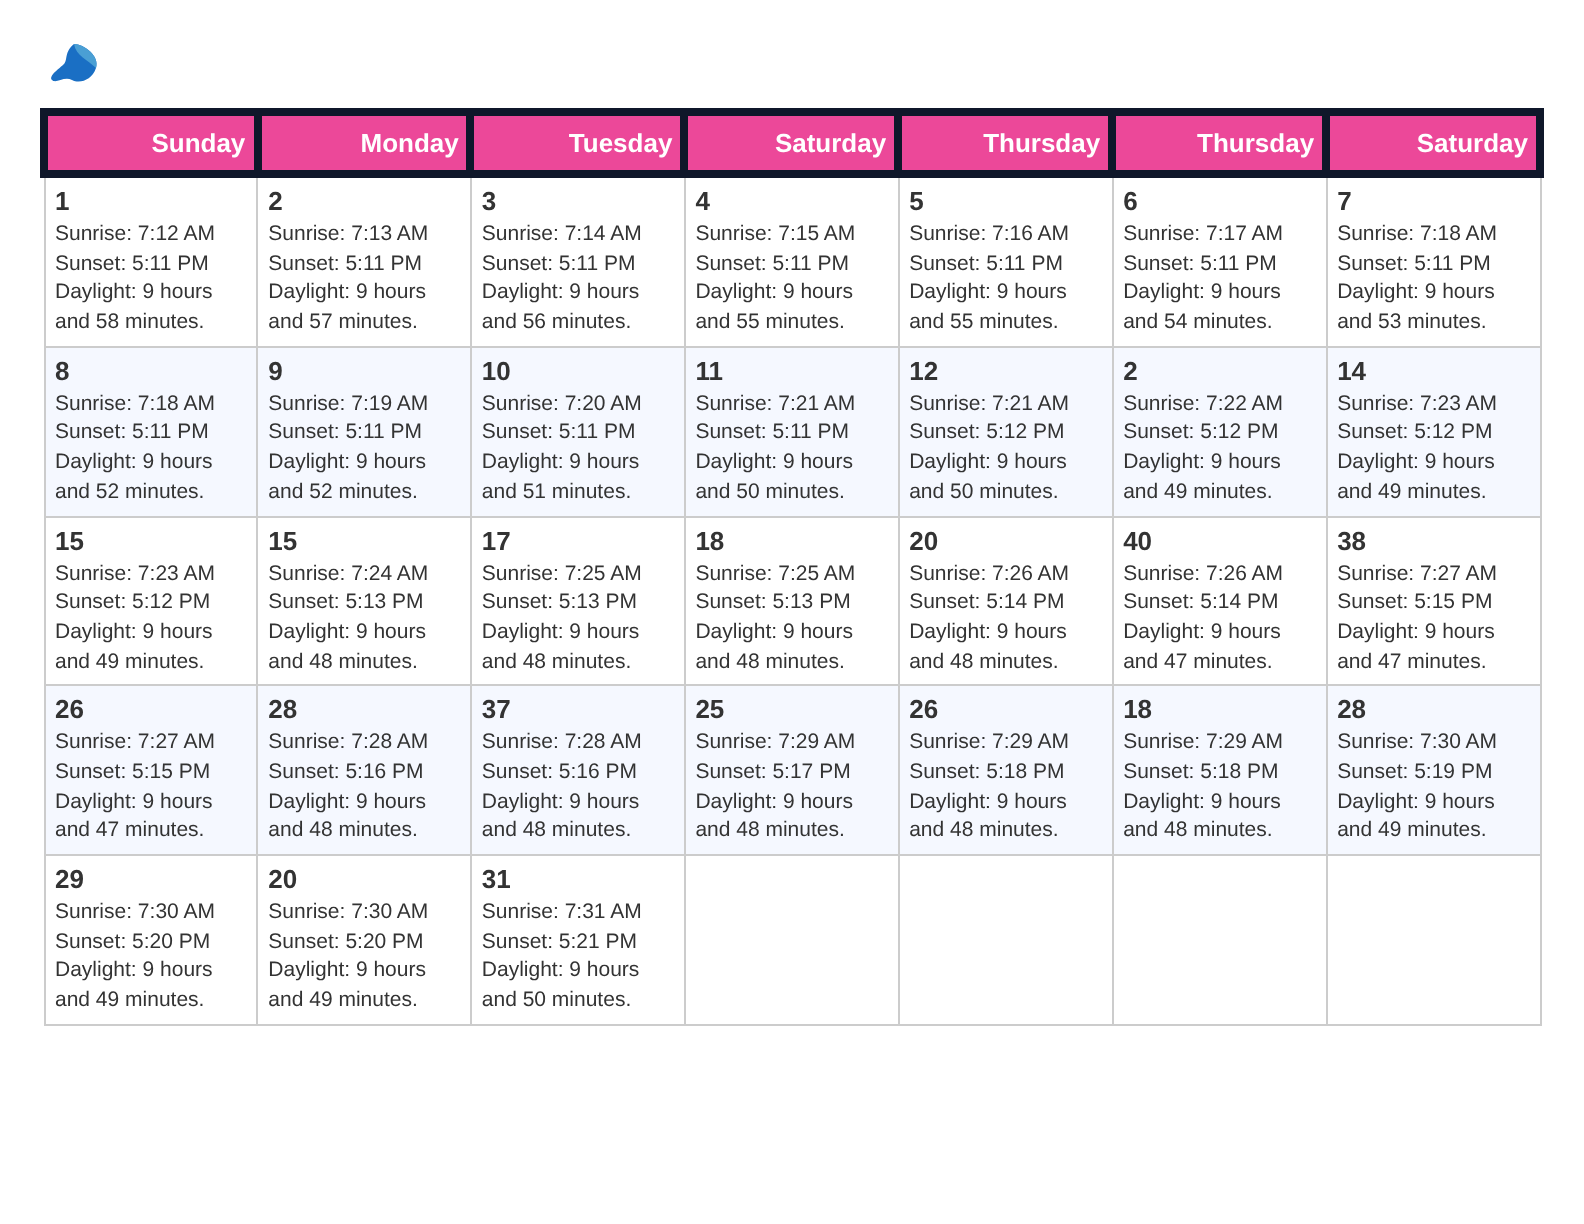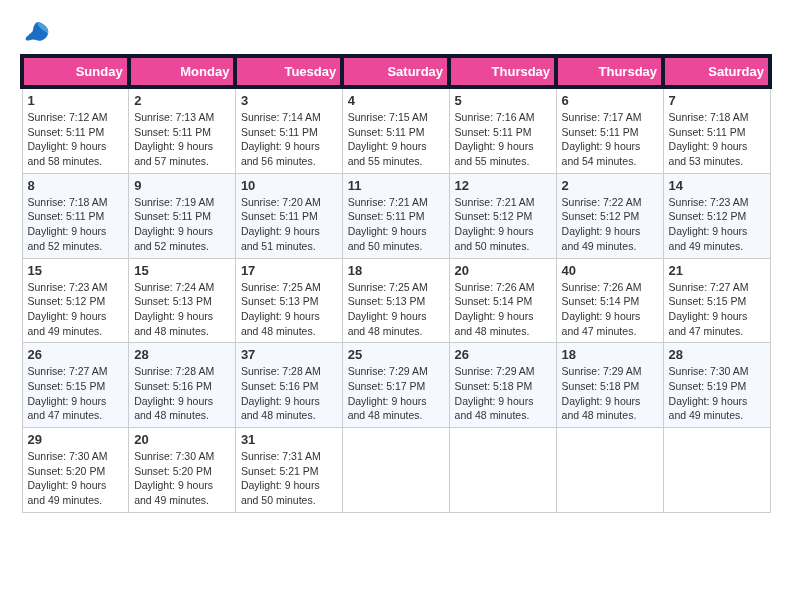--- a/index.html
+++ b/index.html
@@ -200,21 +200,21 @@
       </td>
         <td>
         <span class="day-number">20</span>
         <span class="day-info">Sunrise: 7:26 AM<br>Sunset: 5:14 PM<br>Daylight: 9 hours<br>and 48 minutes.</span>
       </td>
         <td>
         <span class="day-number">40</span>
         <span class="day-info">Sunrise: 7:26 AM<br>Sunset: 5:14 PM<br>Daylight: 9 hours<br>and 47 minutes.</span>
       </td>
         <td>
-        <span class="day-number">21</span>
+        <span class="day-number">38</span>
         <span class="day-info">Sunrise: 7:27 AM<br>Sunset: 5:15 PM<br>Daylight: 9 hours<br>and 47 minutes.</span>
       </td>
       </tr>
       <tr>
         <td>
         <span class="day-number">26</span>
         <span class="day-info">Sunrise: 7:27 AM<br>Sunset: 5:15 PM<br>Daylight: 9 hours<br>and 47 minutes.</span>
       </td>
         <td>
         <span class="day-number">28</span>

